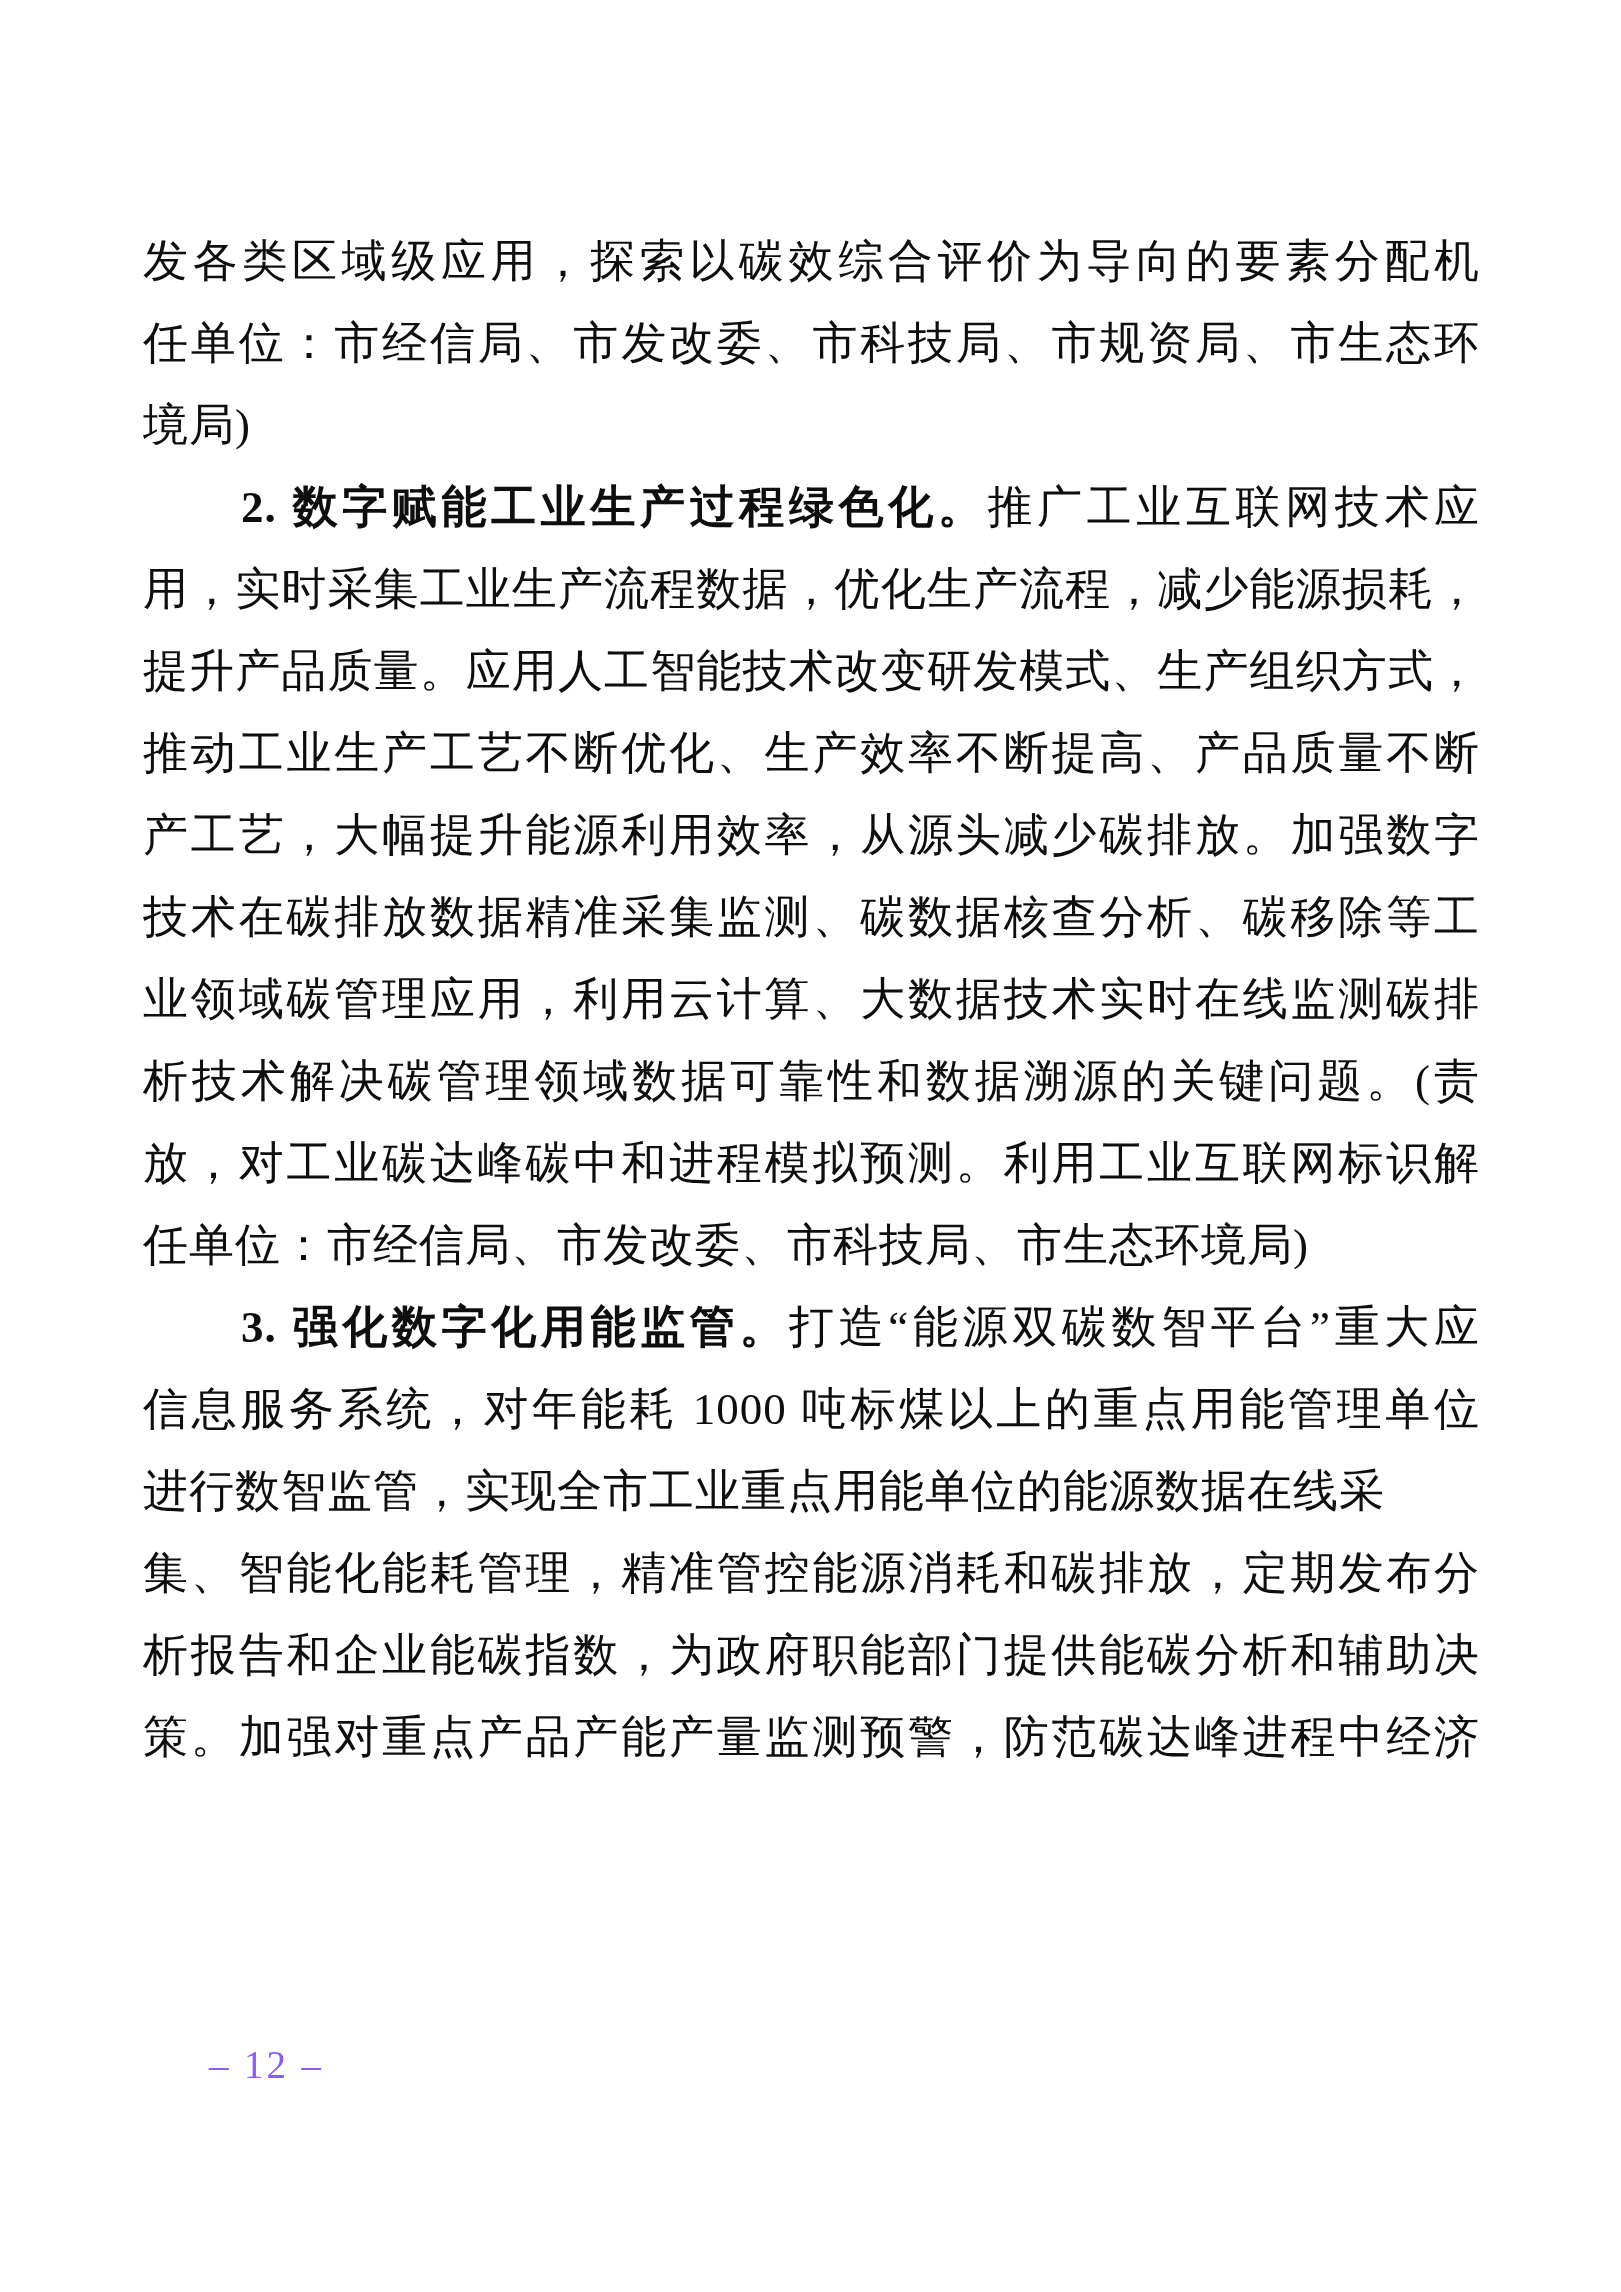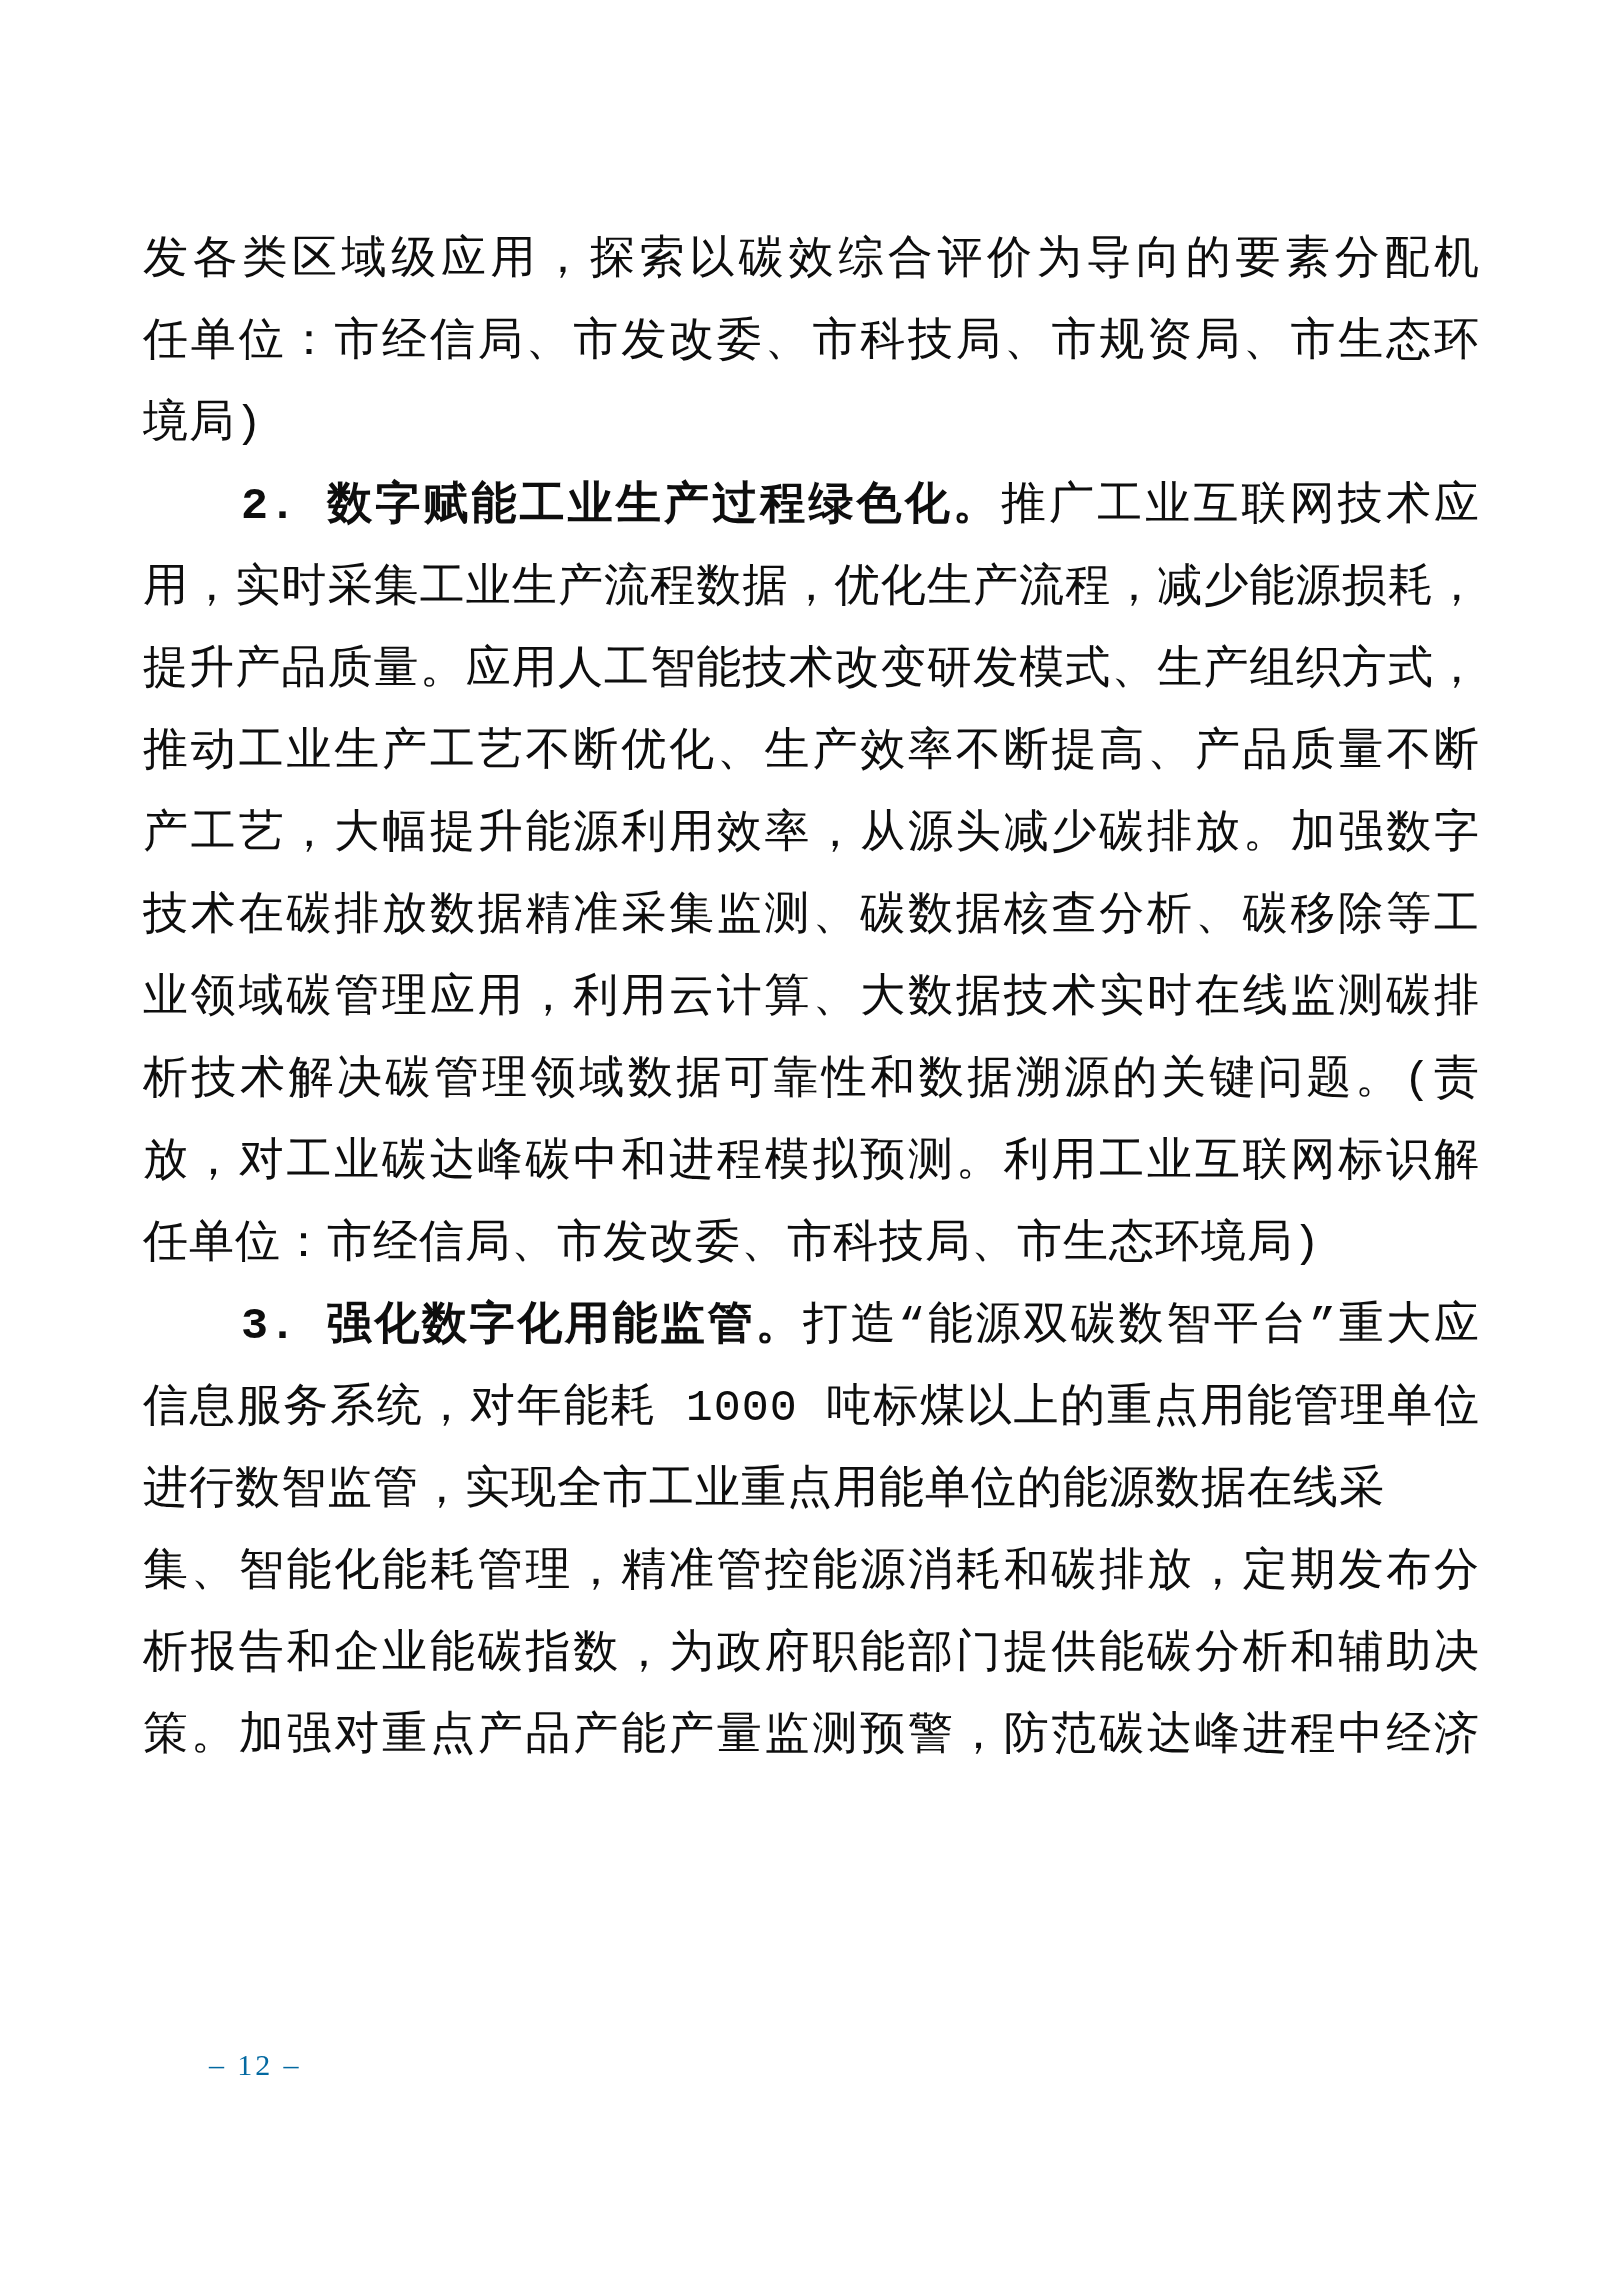--- a/index.html
+++ b/index.html
@@ -23,42 +23,41 @@
     width: 1337px;
   }
   .line {
     height: 82px;
     line-height: 82px;
     font-size: 45px;
     letter-spacing: 1px;
     text-align: left;
     overflow: hidden;
     white-space: normal;
-    font-family: Liberation Mono, monospace;
   }
   .line.just {
     text-align: justify;
     text-align-last: justify;
     text-justify: inter-character;
   }
   .line.indent {
     text-indent: 98px;
   }
   .seg-bold {
     font-weight: 700;
     margin-top: 28px;
   }
   .footer-pagenum {
     position: absolute;
     left: 209px;
     top: 2041px;
-    font-size: 30px;
+    font-size: 39px;
     line-height: 47px;
     letter-spacing: 2.9px;
-    color: #0369a1;
+    color: #8b5cf6;
   }
 </style>
 </head>
 <body>
 
 <div class="page">
   <div class="text-block">
       <div class="line just"><span class="seg-regular">发各类区域级应用，探索以碳效综合评价为导向的要素分配机</span></div>
       <div class="line just"><span class="seg-regular">任单位：市经信局、市发改委、市科技局、市规资局、市生态环</span></div>
       <div class="line"><span class="seg-regular">境局)</span></div>

